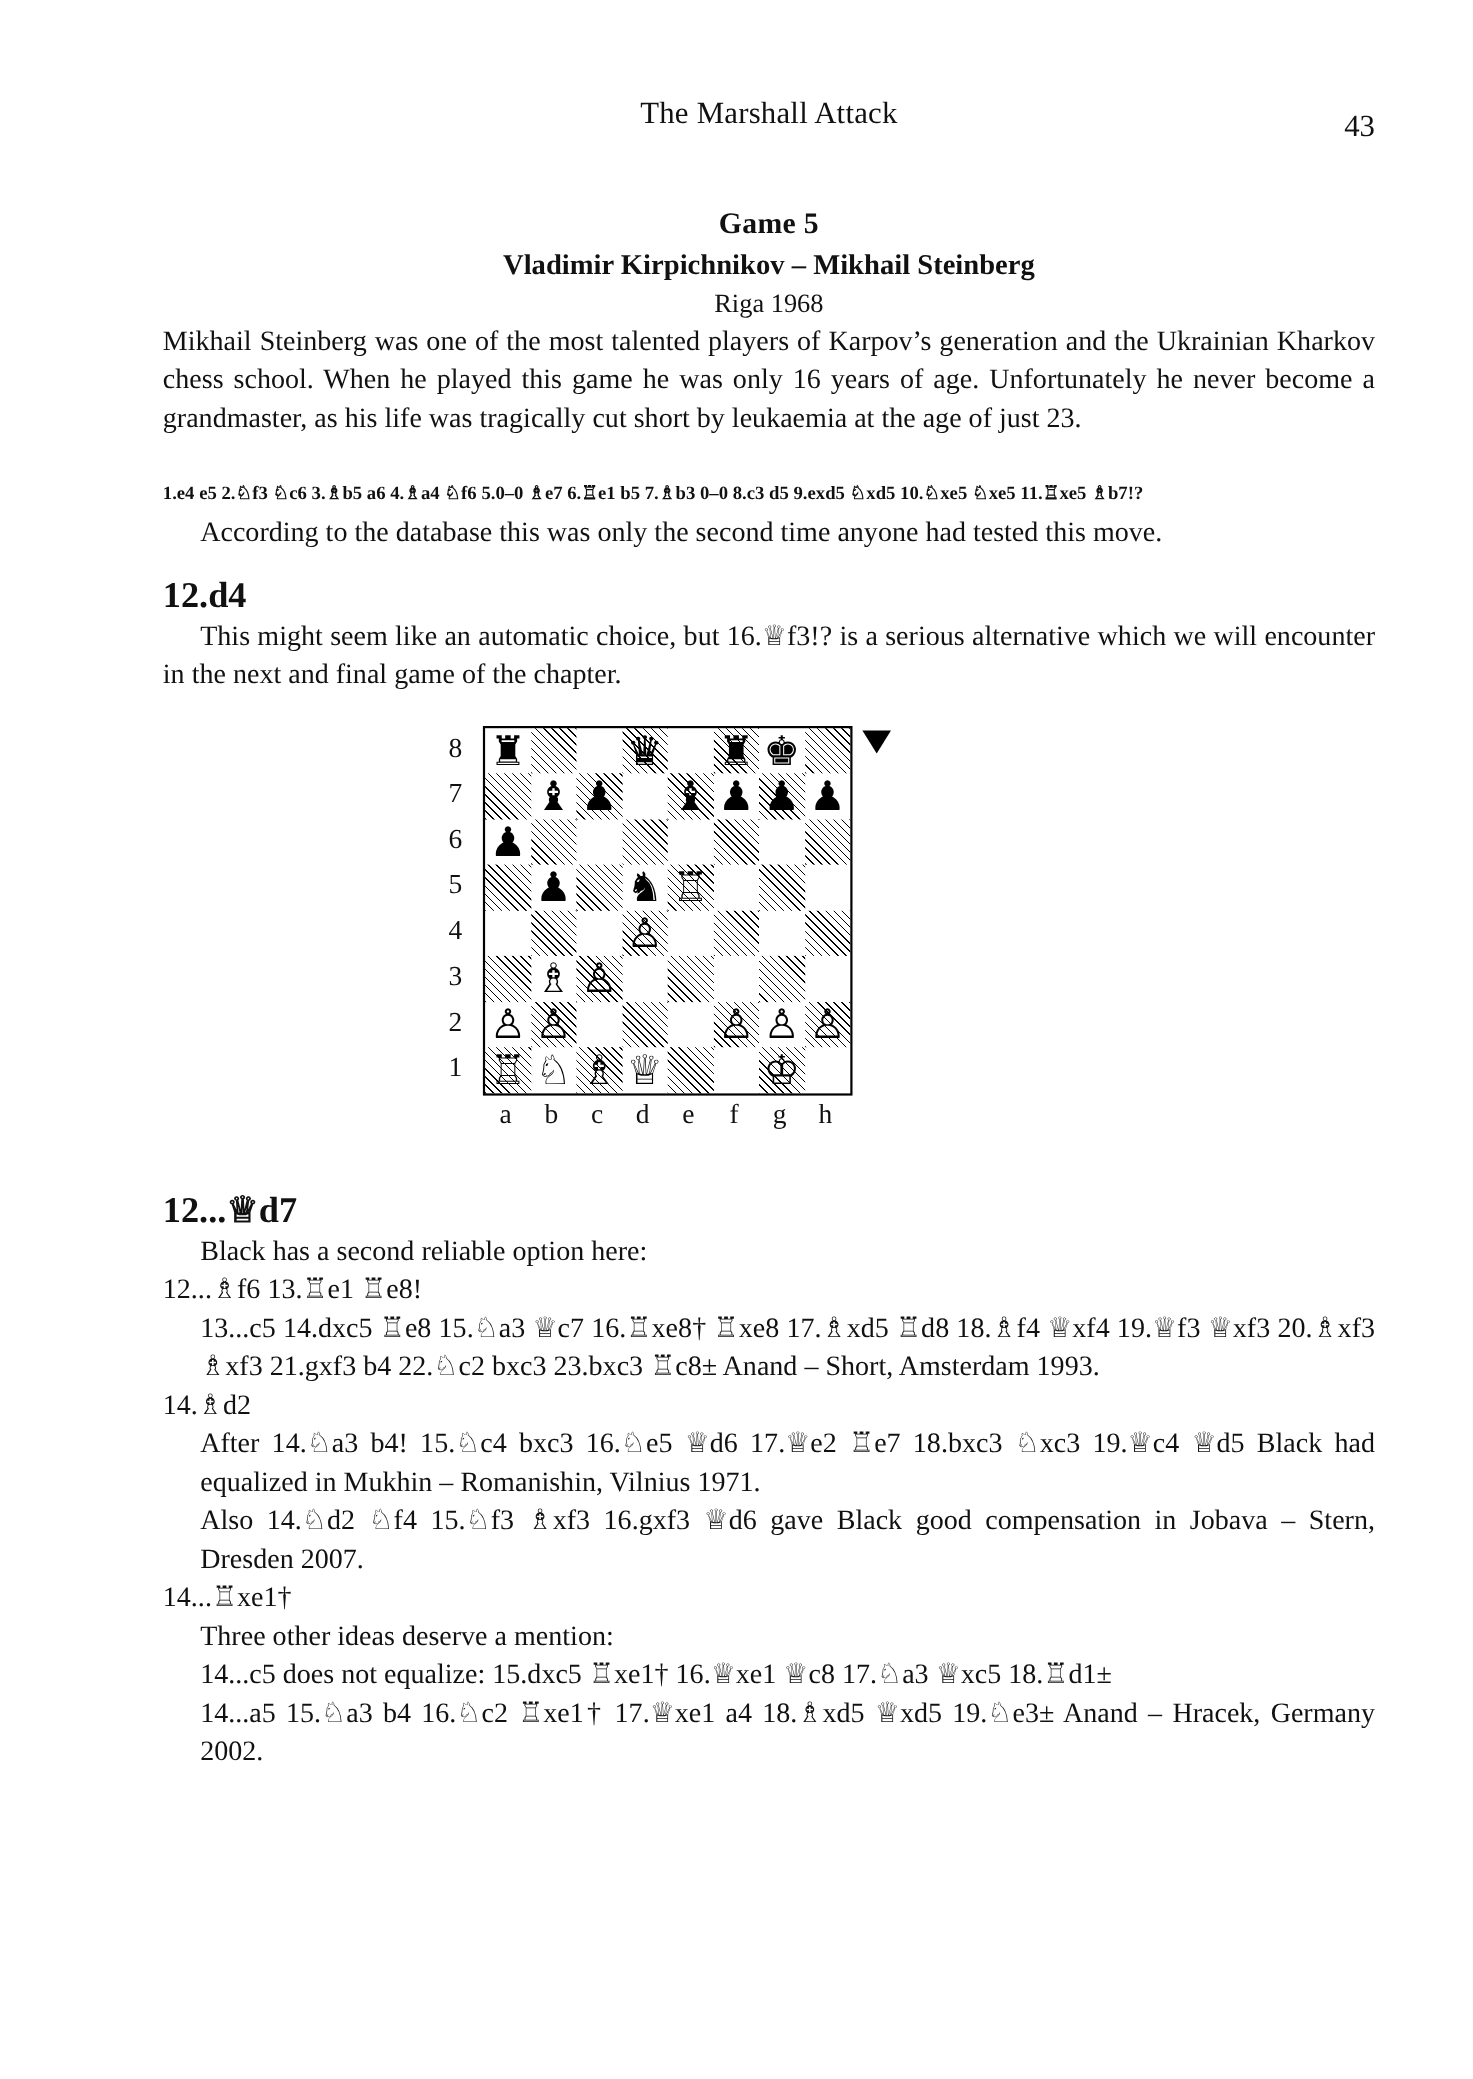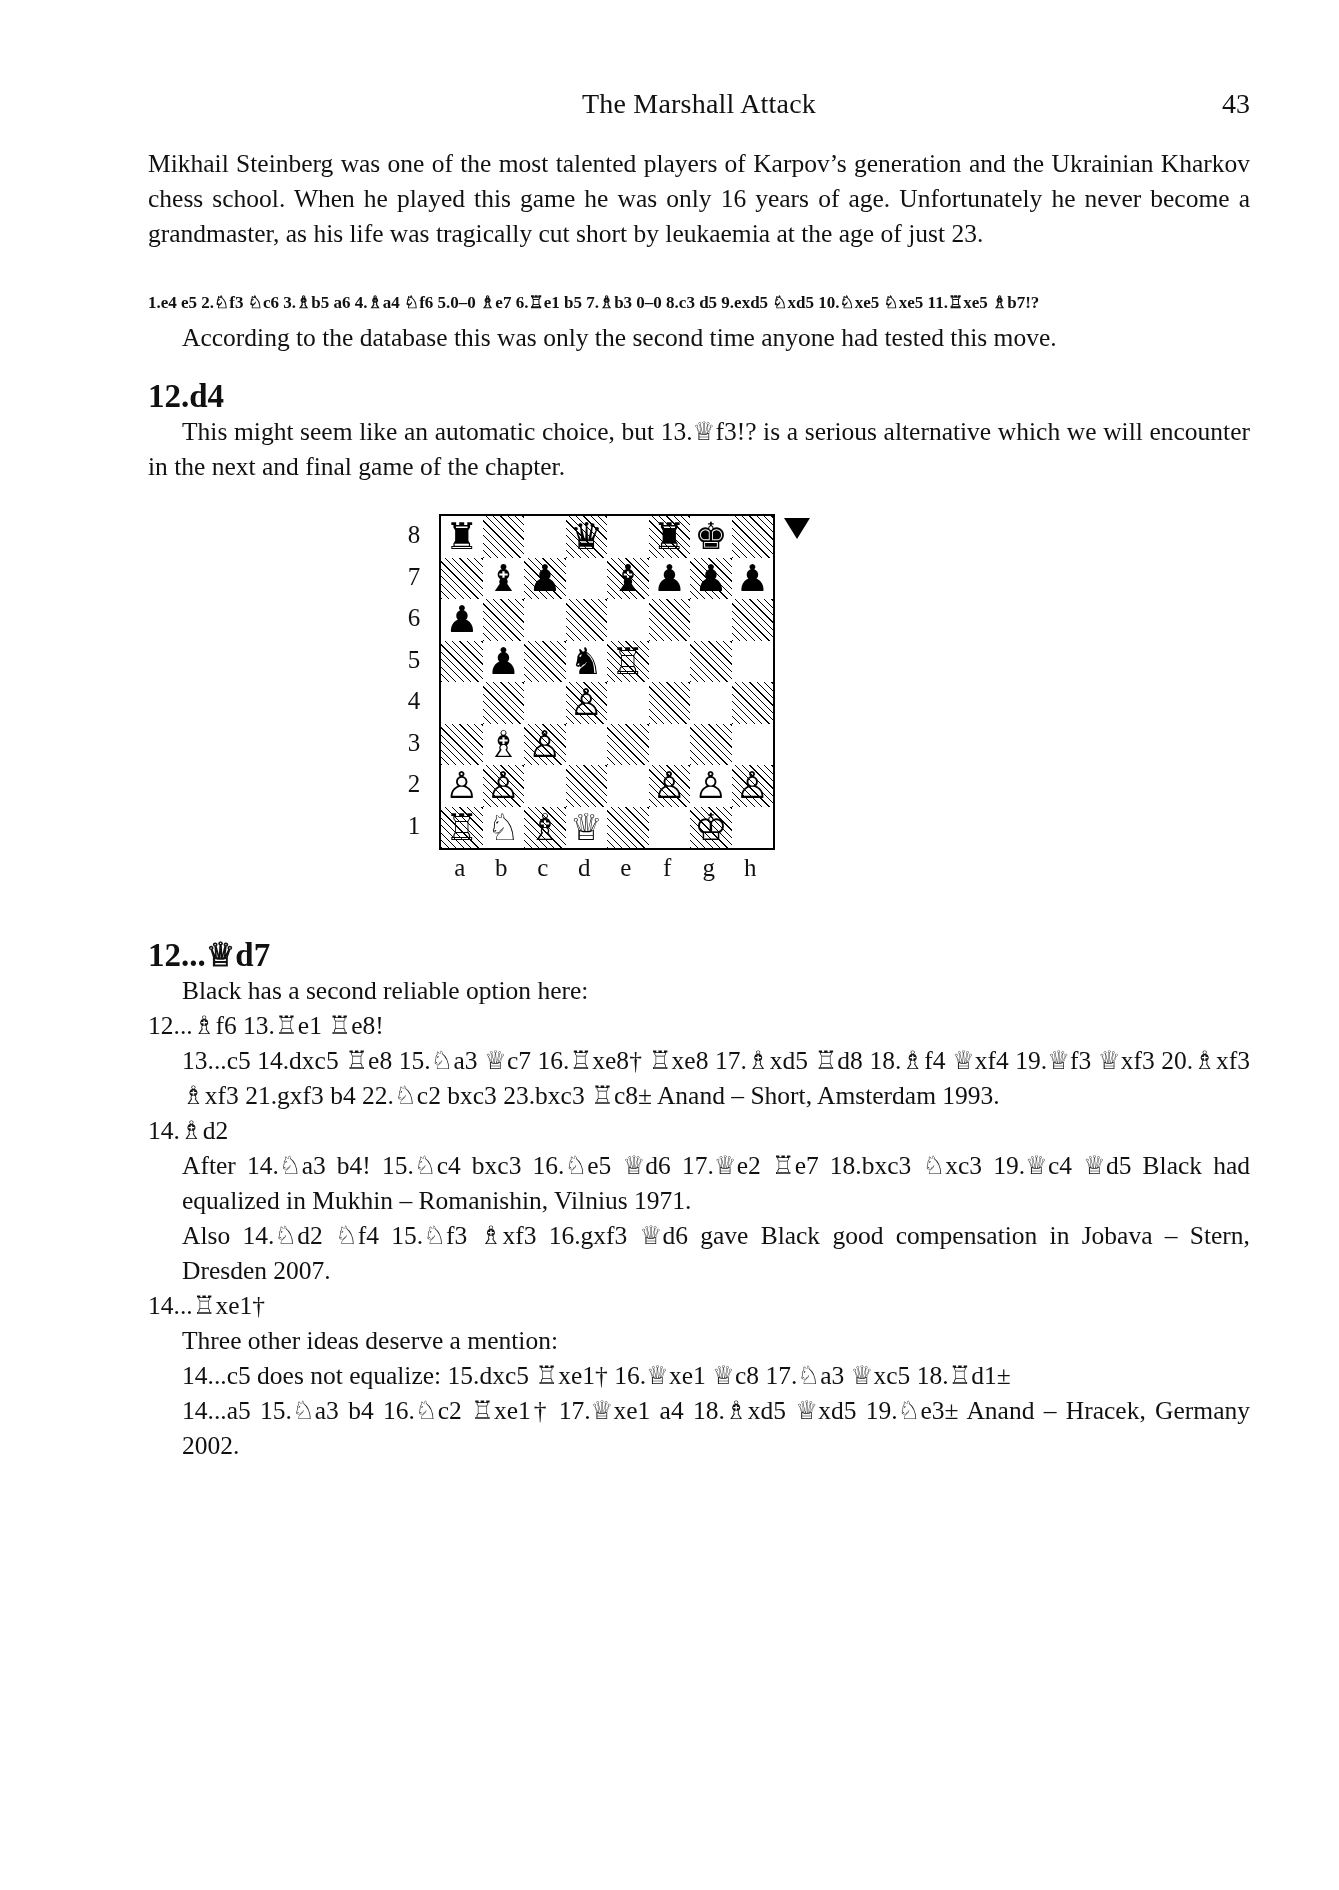--- a/index.html
+++ b/index.html
@@ -37,21 +37,21 @@
   .runhead .title {
     position: absolute;
     left: 0; right: 0;
     text-align: center;
     font-size: 28px;
     letter-spacing: 0.2px;
   }
   .runhead .folio {
     position: absolute;
     right: 0;
-    top: 0;
+    top: 12px;
     font-size: 28px;
   }
 
   
   .game-head {
     text-align: center;
     margin-top: 42px;
   }
   .game-no {
     font-size: 27px;
@@ -180,28 +180,33 @@
 <body>
 
 <div class="page">
   <div class="content">
 
     <div class="runhead">
       <div class="title">The Marshall Attack</div>
       <div class="folio">43</div>
     </div>
 
+    <div class="game-head">
+      <div class="game-no">Game 5</div>
+      <div class="players">Vladimir Kirpichnikov – Mikhail Steinberg</div>
+      <div class="venue">Riga 1968</div>
+    </div>
 
     <p class="intro">Mikhail Steinberg was one of the most talented players of Karpov’s generation and the Ukrainian Kharkov chess school. When he played this game he was only 16 years of age. Unfortunately he never become a grandmaster, as his life was tragically cut short by leukaemia at the age of just 23.</p>
 
     <p class="moves-main">1.e4 e5 2.♘f3 ♘c6 3.♗b5 a6 4.♗a4 ♘f6 5.0–0 ♗e7 6.♖e1 b5 7.♗b3 0–0 8.c3 d5 9.exd5 ♘xd5 10.♘xe5 ♘xe5 11.♖xe5 ♗b7!?</p>
     <p class="indent">According to the database this was only the second time anyone had tested this move.</p>
 
     <p class="movehdr">12.d4</p>
-    <p class="indent">This might seem like an automatic choice, but 13.♕f3!? is a serious alternative which we will encounter in the next and final game of the chapter.</p>
+    <p class="indent">This might seem like an automatic choice, but 16.♕f3!? is a serious alternative which we will encounter in the next and final game of the chapter.</p>
 
     <div class="diagram-wrap">
       <div class="diagram">
         <div class="ranks">
           <div>8</div>
           <div>7</div>
           <div>6</div>
           <div>5</div>
           <div>4</div>
           <div>3</div>

